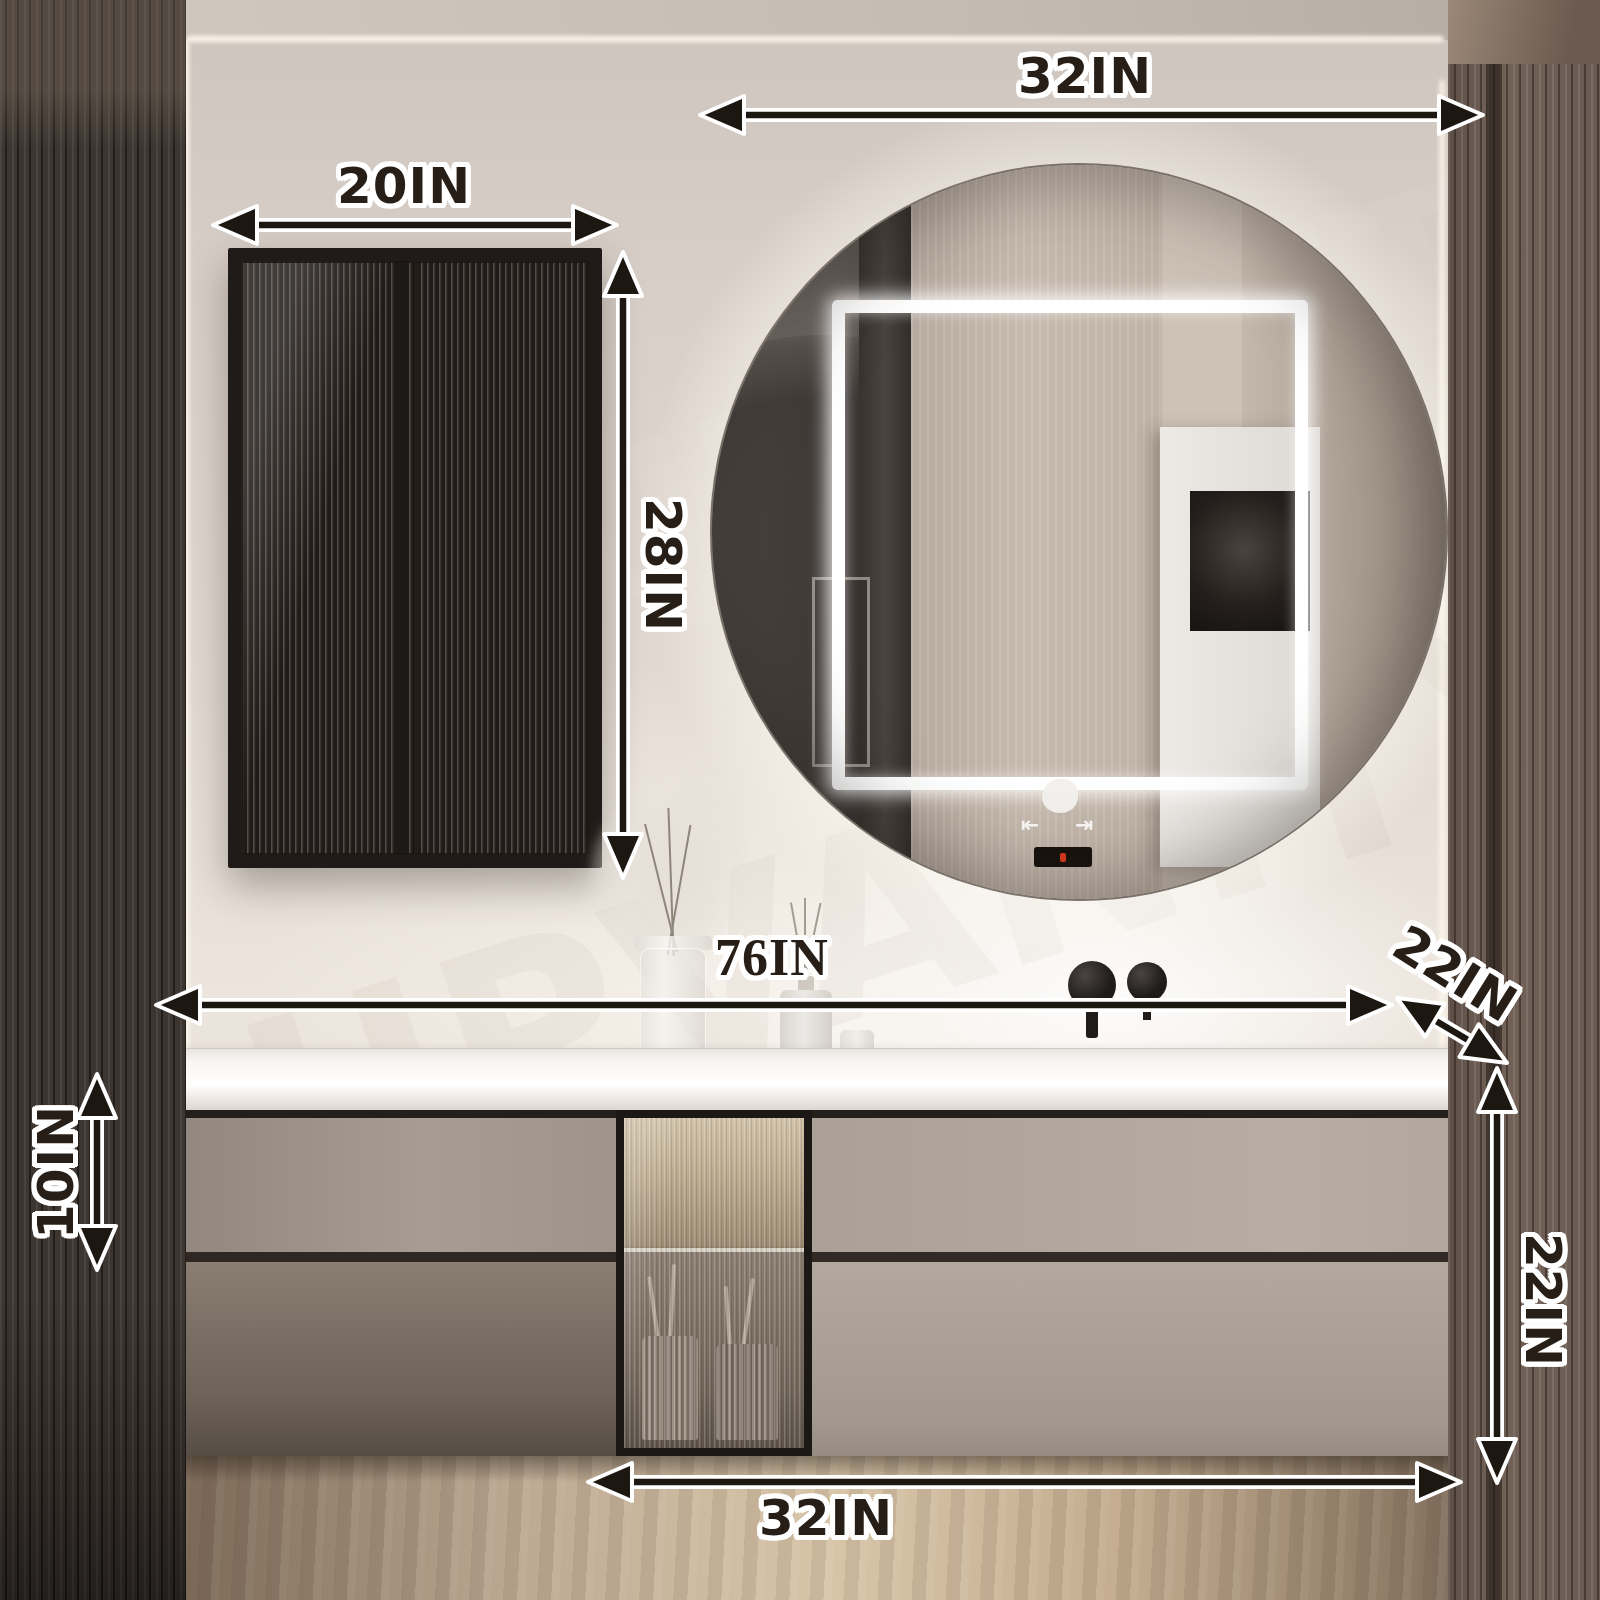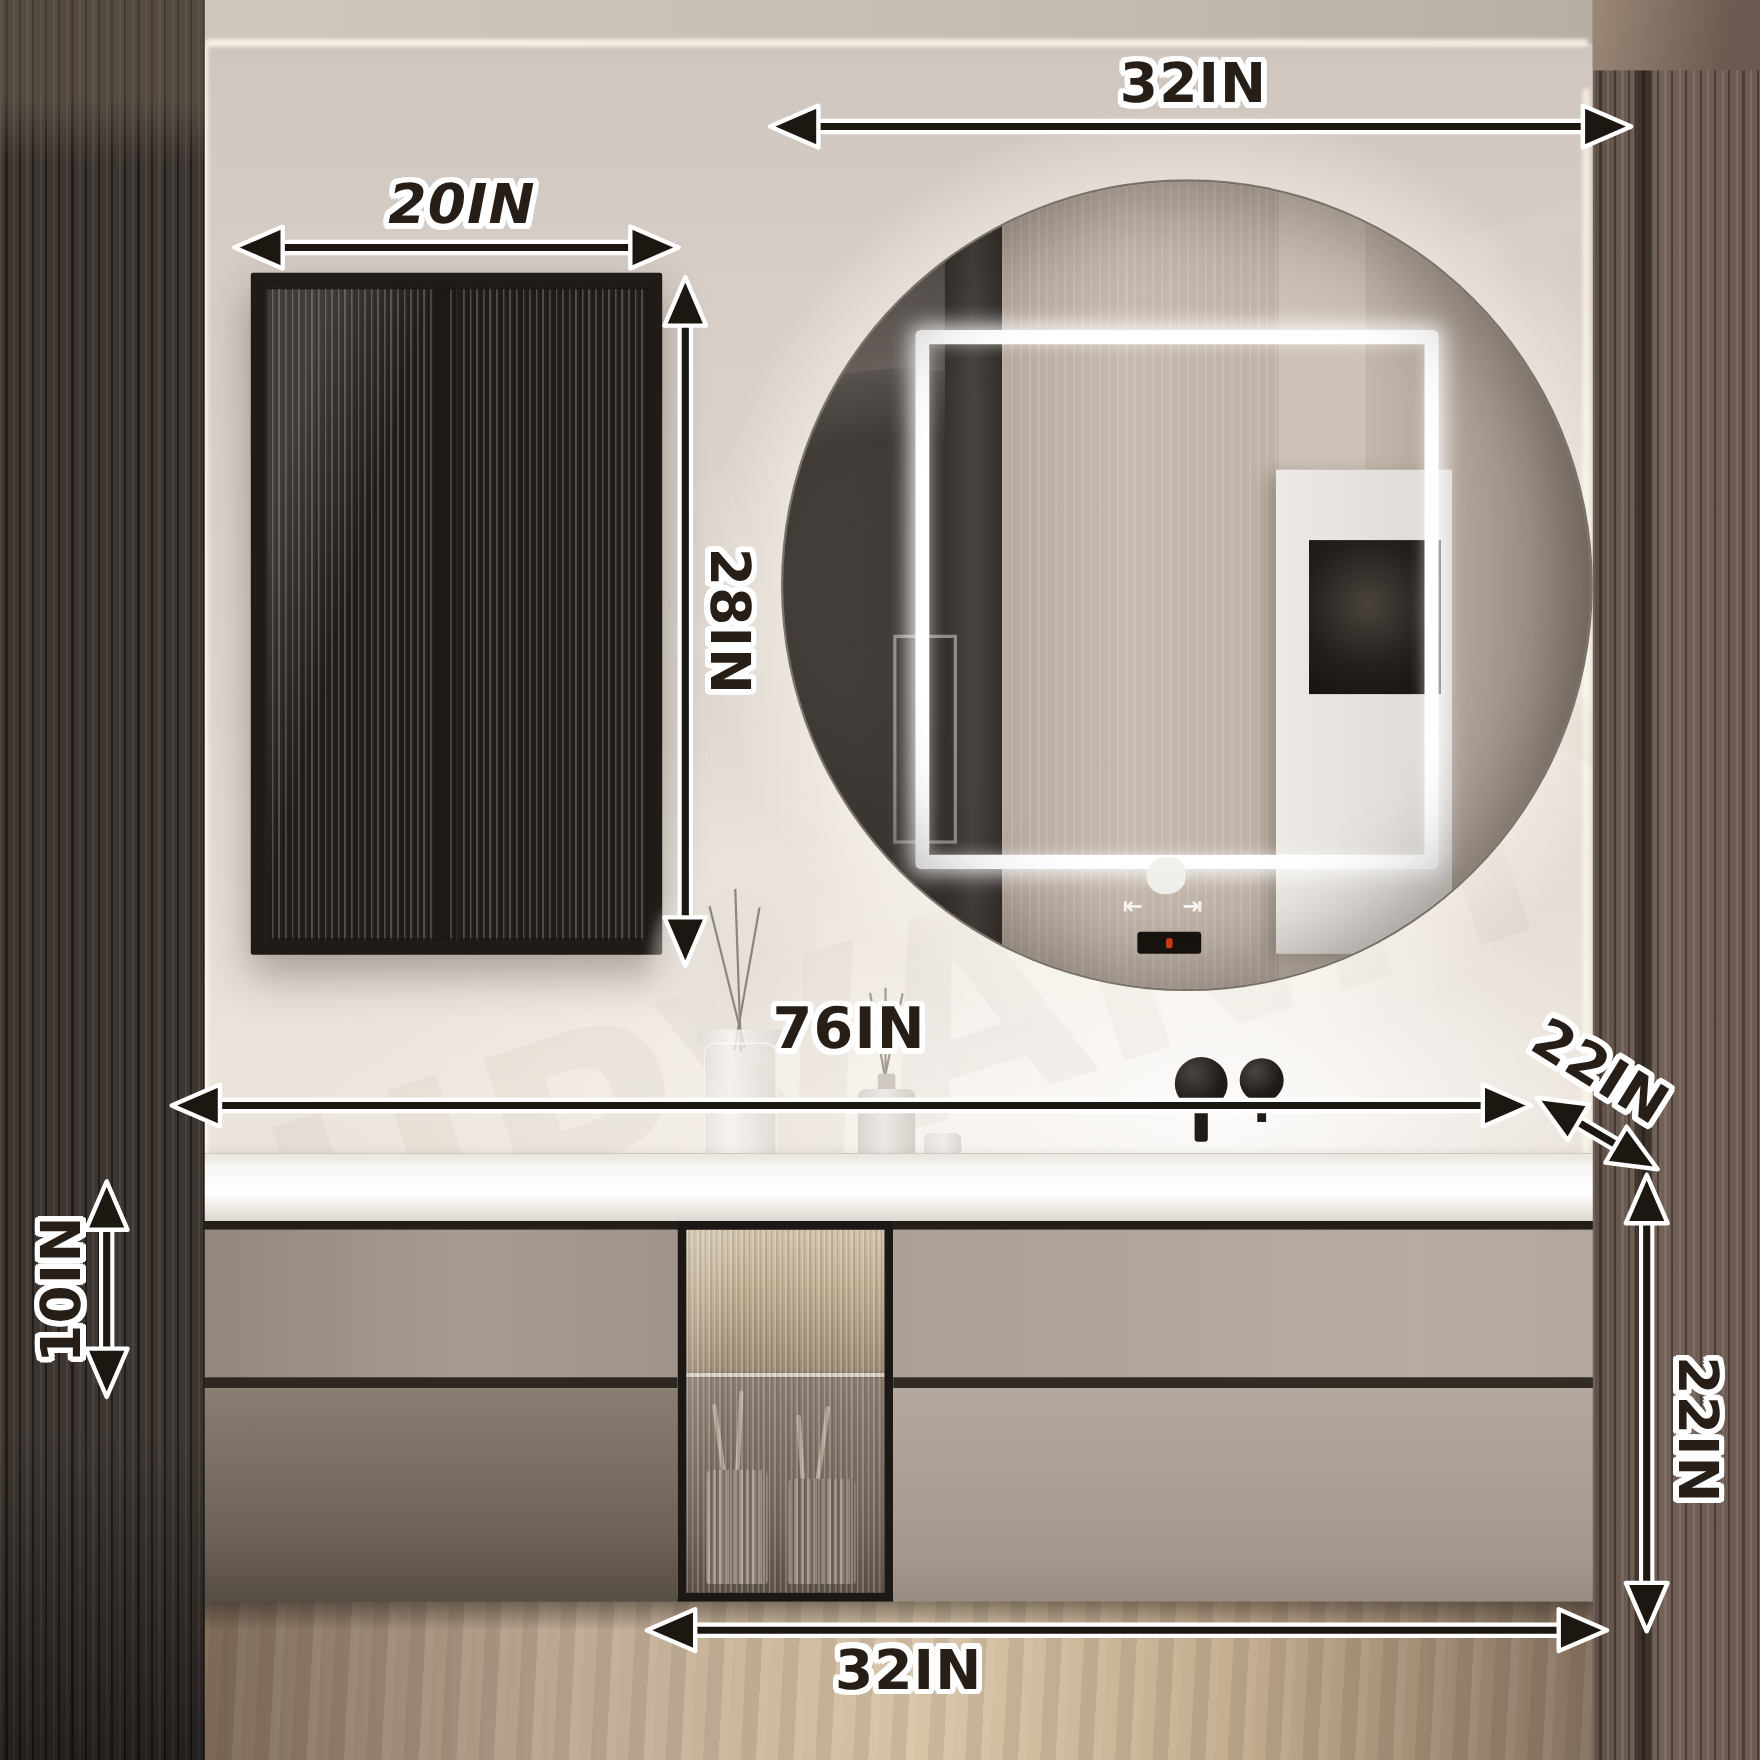--- a/index.html
+++ b/index.html
@@ -164,23 +164,23 @@
 
   
   #dims{left:0;top:0;width:1600px;height:1600px;pointer-events:none;}
   .dim-label{font-size:50px;font-weight:800;letter-spacing:1px;color:#261e17;white-space:nowrap;
     transform:translate(-50%,-50%);line-height:1;
     text-shadow:-4px -4px 0 #fff,4px -4px 0 #fff,-4px 4px 0 #fff,4px 4px 0 #fff,
       -5px 0 0 #fff,5px 0 0 #fff,0 -5px 0 #fff,0 5px 0 #fff,
       -3px -5px 0 #fff,3px -5px 0 #fff,-3px 5px 0 #fff,3px 5px 0 #fff,
       -5px -2px 0 #fff,5px -2px 0 #fff,-5px 2px 0 #fff,5px 2px 0 #fff;}
   #lbl-mirror-w{left:1085px;top:76px;}
-  #lbl-cab-w{left:420px;top:186px;font-style:italic;}
+  #lbl-cab-w{left:404px;top:186px;}
   #lbl-cab-h{left:663px;top:565px;transform:translate(-50%,-50%) rotate(90deg);}
-  #lbl-van-w{left:772px;top:936px;font-size:52px;}
+  #lbl-van-w{left:772px;top:958px;font-size:52px;font-family:Liberation Serif, serif;}
   #lbl-van-d{left:1455px;top:974px;transform:translate(-50%,-50%) rotate(32deg);}
   #lbl-cnt-h{left:56px;top:1172px;transform:translate(-50%,-50%) rotate(-90deg);}
   #lbl-van-h{left:1543px;top:1300px;transform:translate(-50%,-50%) rotate(90deg);}
   #lbl-right-w{left:826px;top:1518px;}
 </style>
 </head>
 <body>
 
 <div id="stage">
   <div id="wall"></div>

